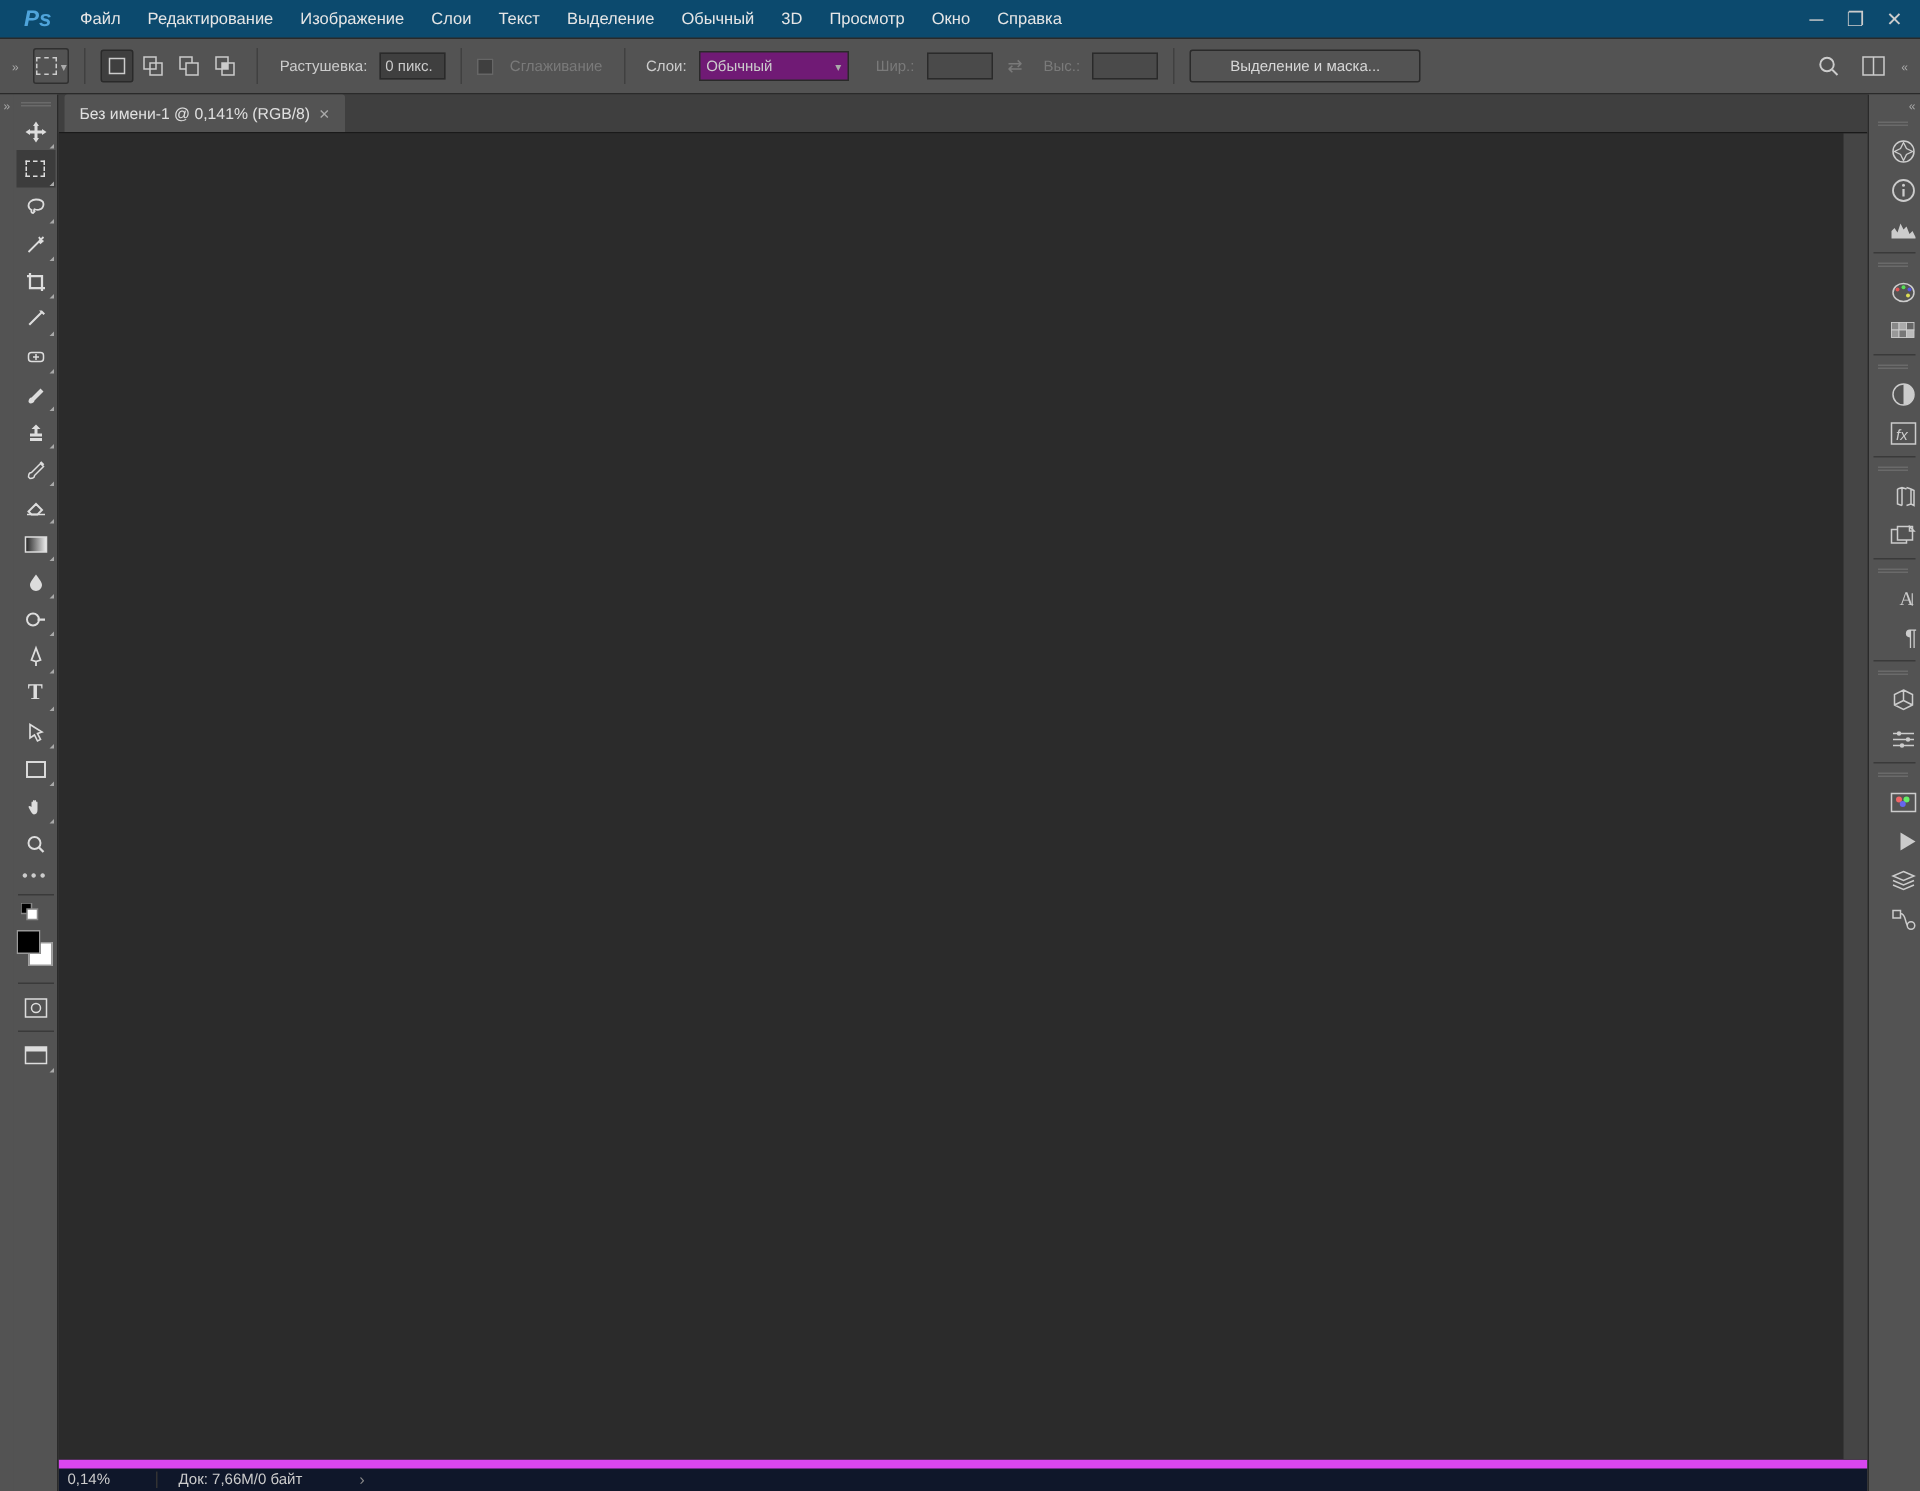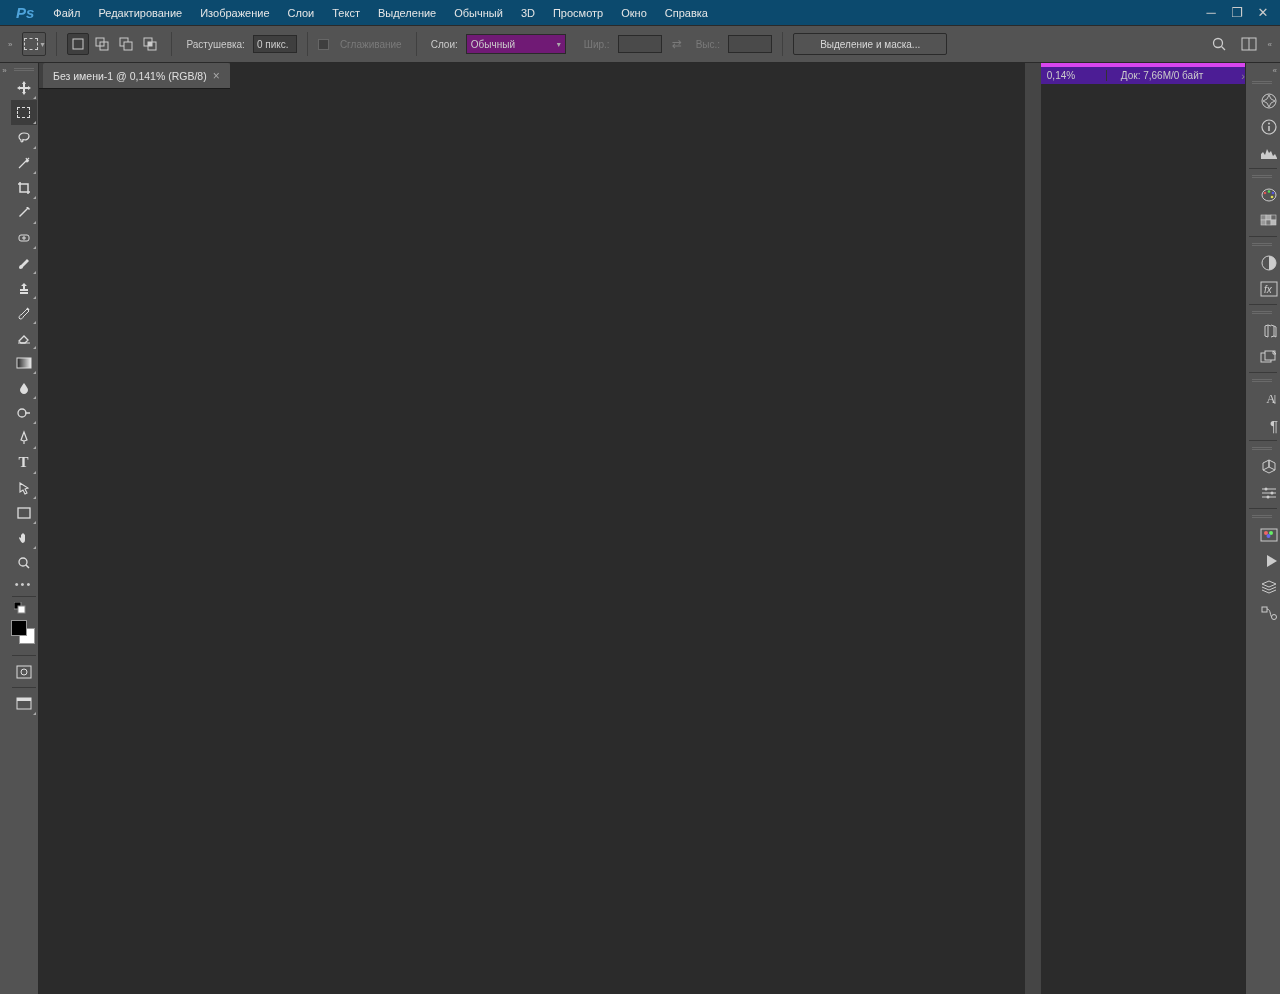--- a/index.html
+++ b/index.html
@@ -37,27 +37,27 @@
 .tools-grip{width:100%;height:8px;display:flex;flex-direction:column;align-items:center;justify-content:center;gap:1px;margin-bottom:2px}
 .grip-line{width:20px;height:1px;background:#6a6a6a}
 .tool-btn{width:26px;height:25px;display:flex;align-items:center;justify-content:center;cursor:pointer;color:#ddd;position:relative}
 .tool-btn.active{background:#3c3c3c}
 .tool-sep{width:24px;height:1px;background:#3a3a3a;margin:3px 0}
 .tool-tri{position:absolute;bottom:1px;right:1px;width:0;height:0;border-left:3px solid transparent;border-bottom:3px solid #aaa}
 .colors-wrap{width:30px;height:34px;position:relative;margin-top:2px}
 .fg-color{width:16px;height:16px;background:#000;border:1px solid #999;position:absolute;top:2px;left:2px;z-index:2}
 .bg-color{width:16px;height:16px;background:#fff;border:1px solid #999;position:absolute;top:10px;left:10px}
 
-.doc-area{flex:1;display:flex;flex-direction:row;background:#2b2b2b}
+.doc-area{flex:1;display:flex;flex-direction:column;background:#2b2b2b}
 .tabs{height:26px;background:#3f3f3f;display:flex;align-items:flex-end;padding-left:4px;border-bottom:1px solid #1a1a1a}
 .tab{height:25px;background:#535353;padding:0 10px;display:flex;align-items:center;gap:6px;font-size:10.5px;color:#e0e0e0;border-top-left-radius:2px;border-top-right-radius:2px;cursor:pointer}
 .tab-close{color:#aaa;font-size:12px;cursor:pointer}
 .canvas-zone{flex:1;background:#2b2b2b;position:relative}
 .right-scroll{position:absolute;right:0;top:0;width:16px;height:100%;background:#454545}
-.statusbar{height:21px;background:#4c1d95;border-top:4px solid #d946ef;display:flex;align-items:center;font-size:10px;color:#ccc}
+.statusbar{height:21px;background:#0f172a;border-top:6px solid #d946ef;display:flex;align-items:center;font-size:10px;color:#ccc}
 .status-zoom{width:66px;padding:0 6px;border-right:1px solid #333}
 .status-doc{padding:0 14px}
 .status-chev{color:#888;margin-left:24px;font-size:11px}
 
 .panels{width:35px;background:#535353;display:flex;flex-direction:column;align-items:center;border-left:1px solid #2a2a2a}
 .panels-collapse{width:100%;height:14px;display:flex;align-items:center;justify-content:flex-end;padding-right:3px;font-size:8px;color:#aaa}
 .panel-grip{width:22px;display:flex;flex-direction:column;gap:1px;margin:4px 0}
 .panel-btn{width:30px;height:26px;display:flex;align-items:center;justify-content:flex-end;cursor:pointer;color:#ccc}
 .panel-sep{width:28px;height:1px;background:#3a3a3a;margin:2px 0}
 svg{display:block}

